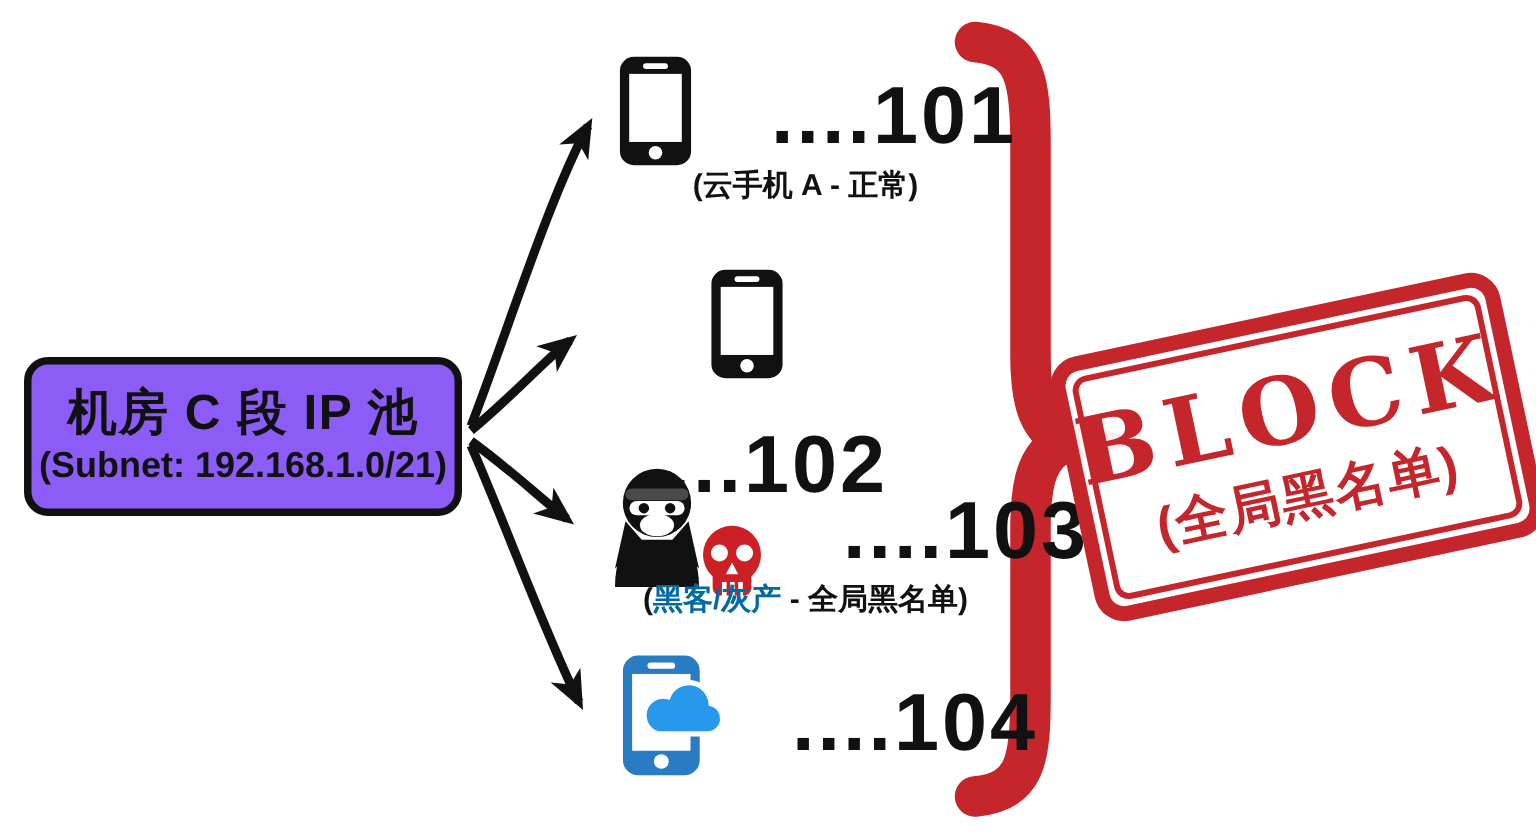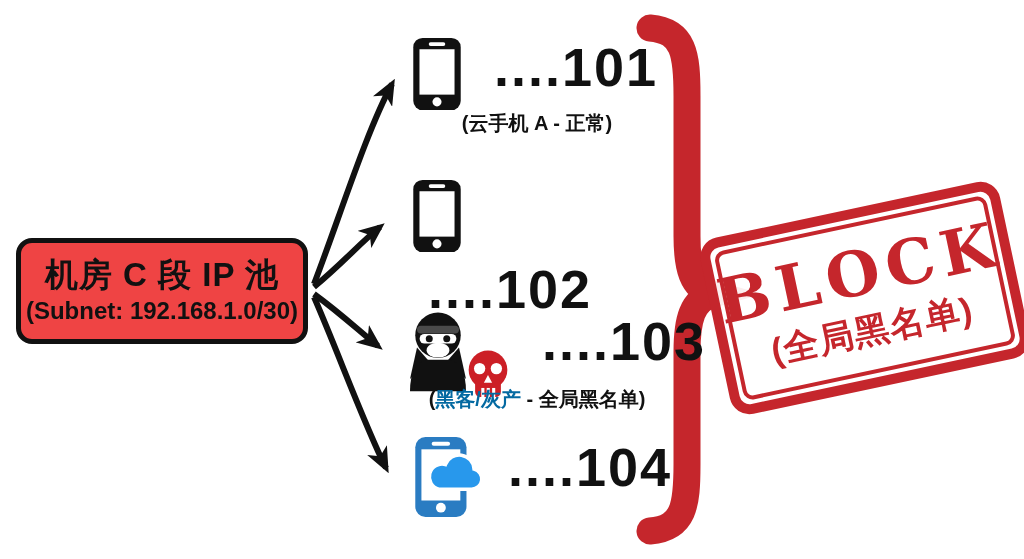--- a/index.html
+++ b/index.html
@@ -5,28 +5,28 @@
   html,body{margin:0;padding:0;background:#fff;}
   #canvas{
     position:relative;width:1024px;height:559px;overflow:hidden;background:#ffffff;
     font-family:"Liberation Sans","DejaVu Sans",sans-serif;color:#111;
   }
   #wires{position:absolute;left:0;top:0;width:1024px;height:559px;}
 
   
   .ip-box{
     position:absolute;left:16px;top:238px;width:282px;height:96px;
-    border:5px solid #111;border-radius:16px;background:#ef4444;
+    border:5px solid #111;border-radius:16px;background:#8b5cf6;
     display:flex;flex-direction:column;align-items:center;justify-content:center;
   }
   .ip-box .title{font-size:33px;font-weight:bold;letter-spacing:1px;line-height:1.1;}
   .ip-box .subtitle{font-size:24px;font-weight:bold;margin-top:3px;}
 
   
-  .row{position:absolute;display:flex;align-items:flex-start;}
+  .row{position:absolute;display:flex;align-items:center;gap:20px;}
   .row .icon-wrap{position:relative;display:inline-block;}
   .row .num{
     font-size:54px;font-weight:bold;letter-spacing:2px;color:#111;white-space:nowrap;
   }
   .caption{
     position:absolute;transform:translateX(-50%);white-space:nowrap;
     font-size:20px;font-weight:bold;color:#111;text-align:center;
   }
   .caption .hl{color:#0369a1;}
 
@@ -67,21 +67,21 @@
       <path d="M314,287 C344,262 360,243 380,227" marker-end="url(#ah)"></path>
       <path d="M314,294 C344,316 360,332 378,346" marker-end="url(#ah)"></path>
       <path d="M314,297 C338,352 364,424 386,468" marker-end="url(#ah)"></path>
     </g>
     <path d="M650,28 C684,31 687,54 687,96 L687,236 C687,268 692,288 713,294
              C692,300 687,320 687,352 L687,464 C687,506 684,528 650,531" stroke="#c5262c" stroke-width="27" fill="none" stroke-linecap="round"></path>
   </svg>
 
   <div class="ip-box">
     <div class="title">机房 C 段 IP 池</div>
-    <div class="subtitle">(Subnet: 192.168.1.0/30)</div>
+    <div class="subtitle">(Subnet: 192.168.1.0/21)</div>
   </div>
 
   <div class="row" style="left:404px;top:36px;">
     <span class="icon-wrap">
       <svg width="66" height="76" viewBox="0 0 64 72">
         <rect x="9" y="1" width="46" height="70" rx="9" fill="#111"></rect>
         <rect x="15" y="12" width="34" height="44" fill="#fff"></rect>
         <rect x="24" y="5.2" width="16" height="3.6" rx="1.8" fill="#fff"></rect>
         <circle cx="32" cy="63" r="4.4" fill="#fff"></circle>
       </svg>

